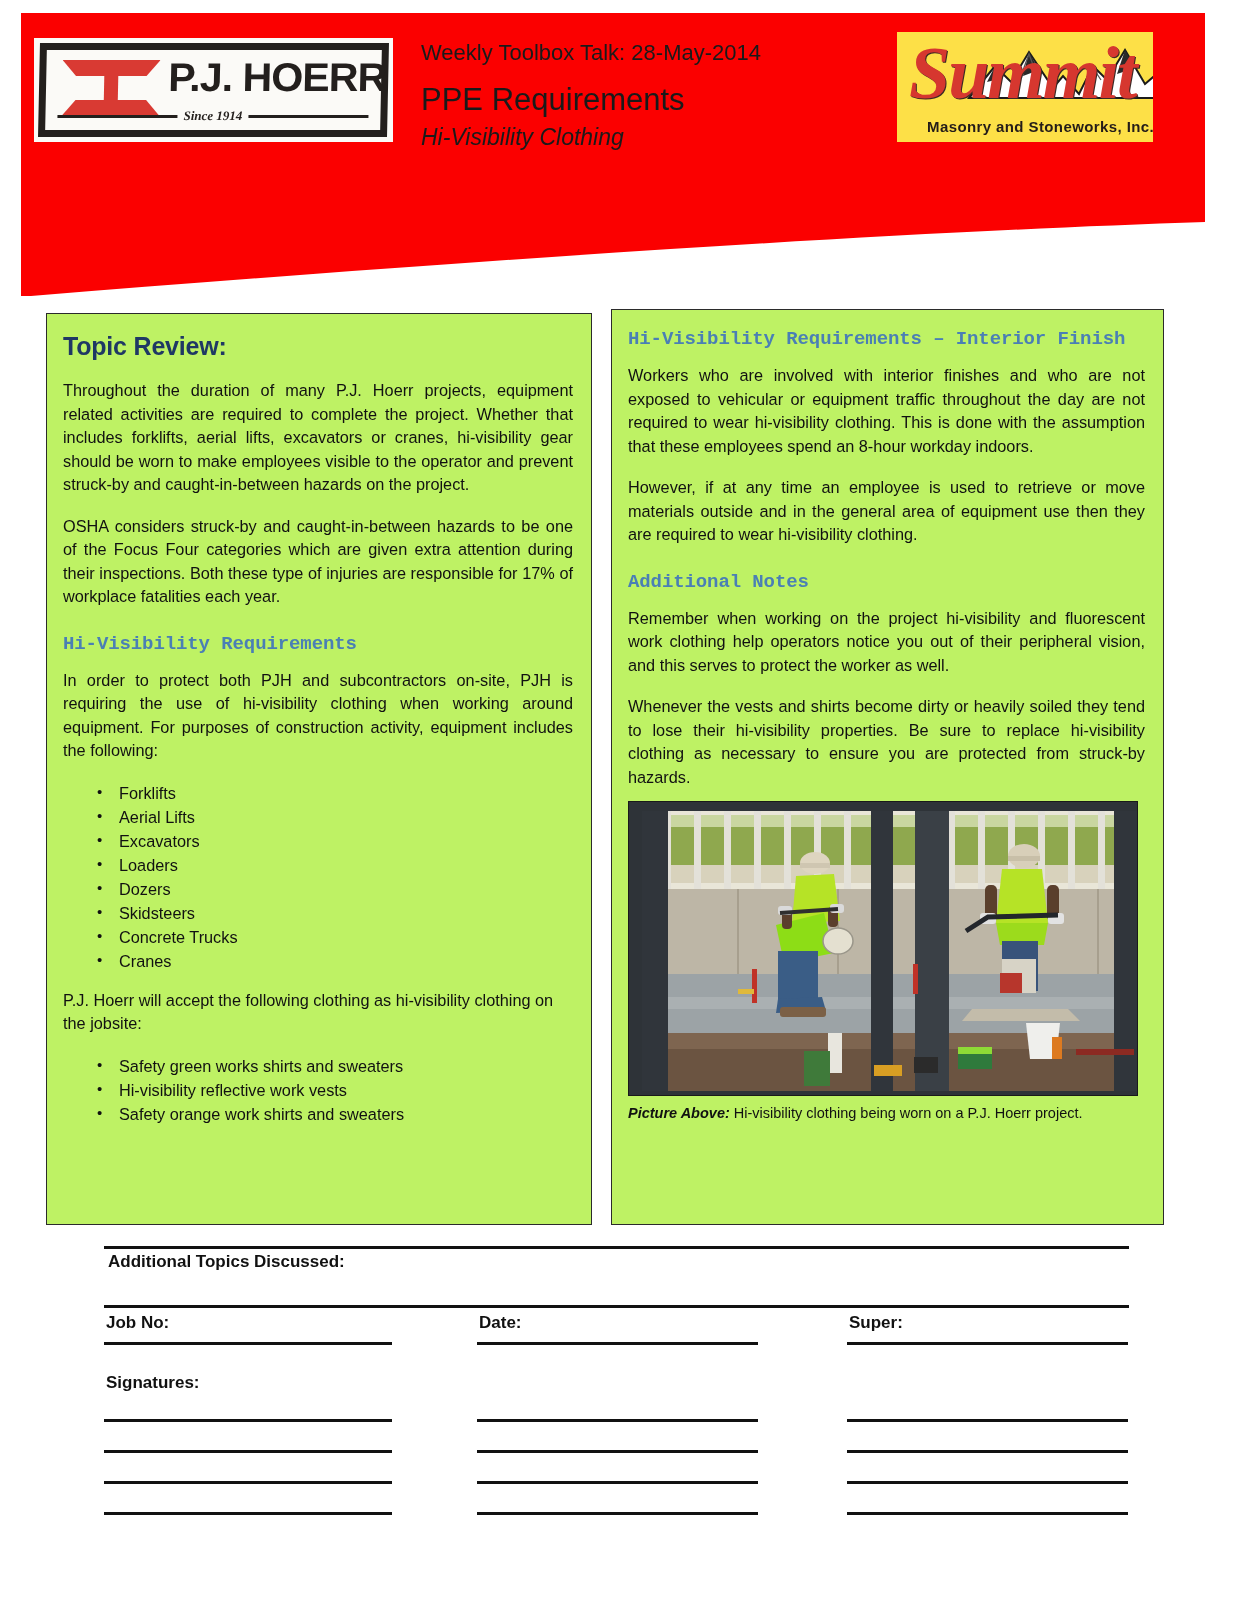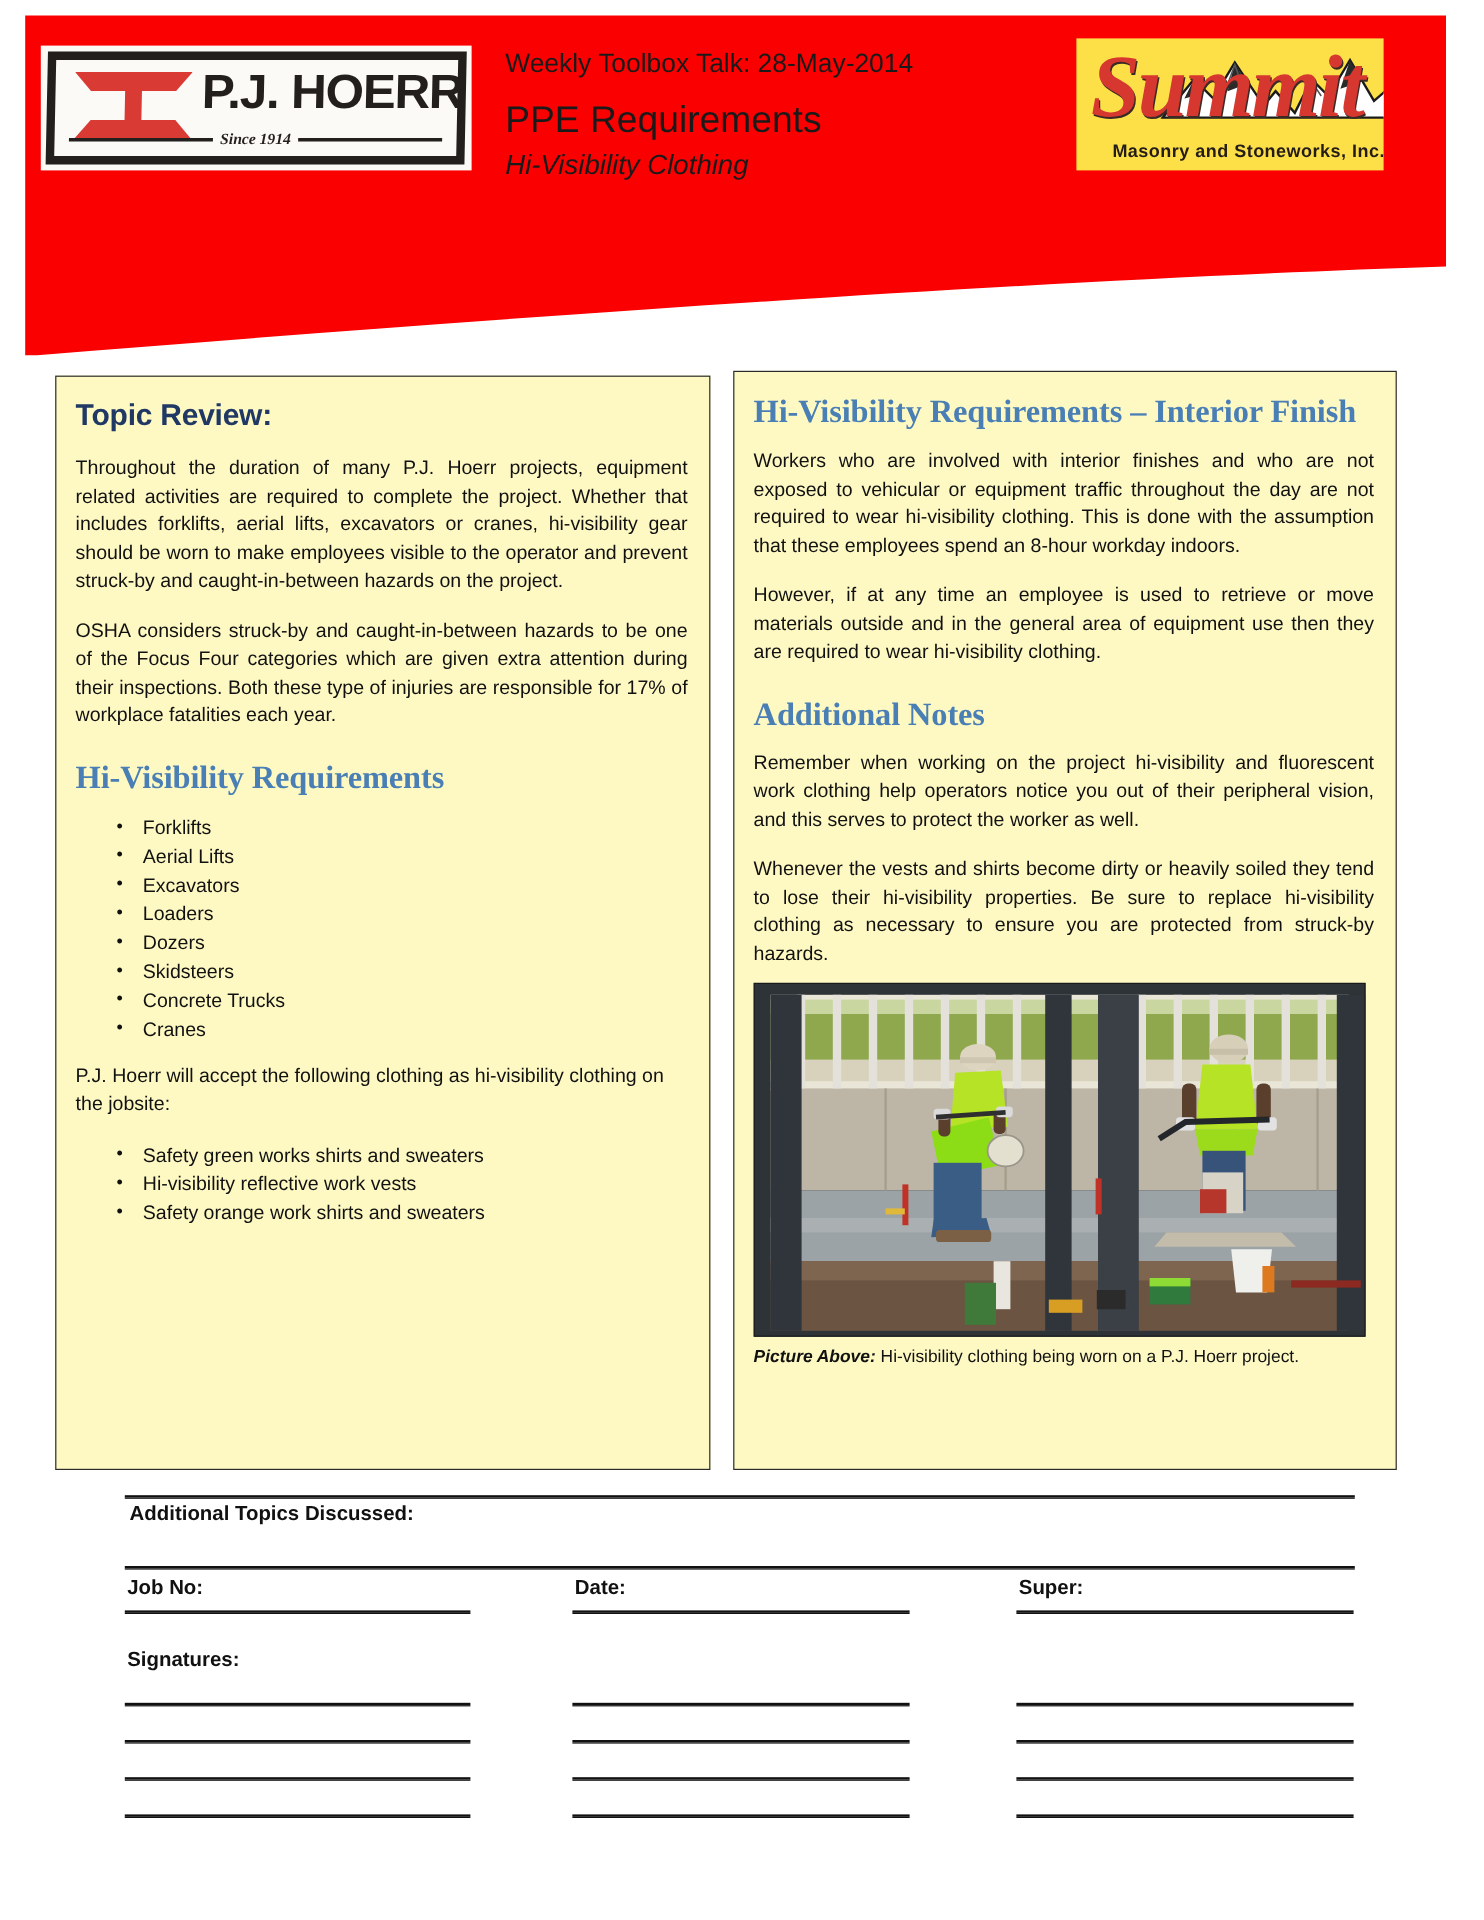--- a/index.html
+++ b/index.html
@@ -188,21 +188,21 @@
   #summit-logo svg.mountains {
     position: absolute;
     left: 70px;
     top: 4px;
   }
 
   
   .content-box {
     position: absolute;
     border: 1.5px solid #2b2b2b;
-    background: #fef9c3;
+    background: #bef264;
     box-sizing: border-box;
   }
   #left-box {
     left: 46px;
     top: 313px;
     width: 546px;
     height: 912px;
     padding: 14px 18px 10px 16px;
   }
   #right-box {
@@ -216,22 +216,22 @@
   h2.section-head-major {
     margin: 4px 0 18px 0;
     font-family: "Liberation Sans", sans-serif;
     font-size: 25px;
     font-weight: bold;
     color: #1f3864;
     letter-spacing: -0.2px;
   }
   h3.section-head {
     margin: 24px 0 14px 0;
-    font-family: Liberation Serif, serif;
-    font-size: 27px;
+    font-family: Liberation Mono, monospace;
+    font-size: 19px;
     font-weight: bold;
     color: #4a7fb5;
     letter-spacing: -0.1px;
   }
   h3.section-head.first {
     margin-top: 6px;
   }
   p.body-text {
     margin: 0 0 18px 0;
     font-family: "Liberation Sans", sans-serif;
@@ -372,20 +372,21 @@
 </div>
 
 <div id="left-box" class="content-box">
   <h2 class="section-head-major">Topic Review:</h2>
 
   <p class="body-text">Throughout the duration of many P.J. Hoerr projects, equipment related activities are required to complete the project.  Whether that includes forklifts, aerial lifts, excavators or cranes, hi-visibility gear should be worn to make employees visible to the operator and prevent struck-by and caught-in-between hazards on the project.</p>
   <p class="body-text">OSHA considers struck-by and caught-in-between hazards to be one of the Focus Four categories which are given extra attention during their inspections.  Both these type of injuries are responsible for 17% of workplace fatalities each year.</p>
 
   <h3 class="section-head">Hi-Visibility Requirements</h3>
 
+  <p class="body-text">In order to protect both PJH and subcontractors on-site, PJH is requiring the use of hi-visibility clothing when working around equipment.  For purposes of construction activity, equipment includes the following:</p>
 
   <ul class="bullets" id="equipment-list">
       <li>Forklifts</li>
       <li>Aerial Lifts</li>
       <li>Excavators</li>
       <li>Loaders</li>
       <li>Dozers</li>
       <li>Skidsteers</li>
       <li>Concrete Trucks</li>
       <li>Cranes</li>

